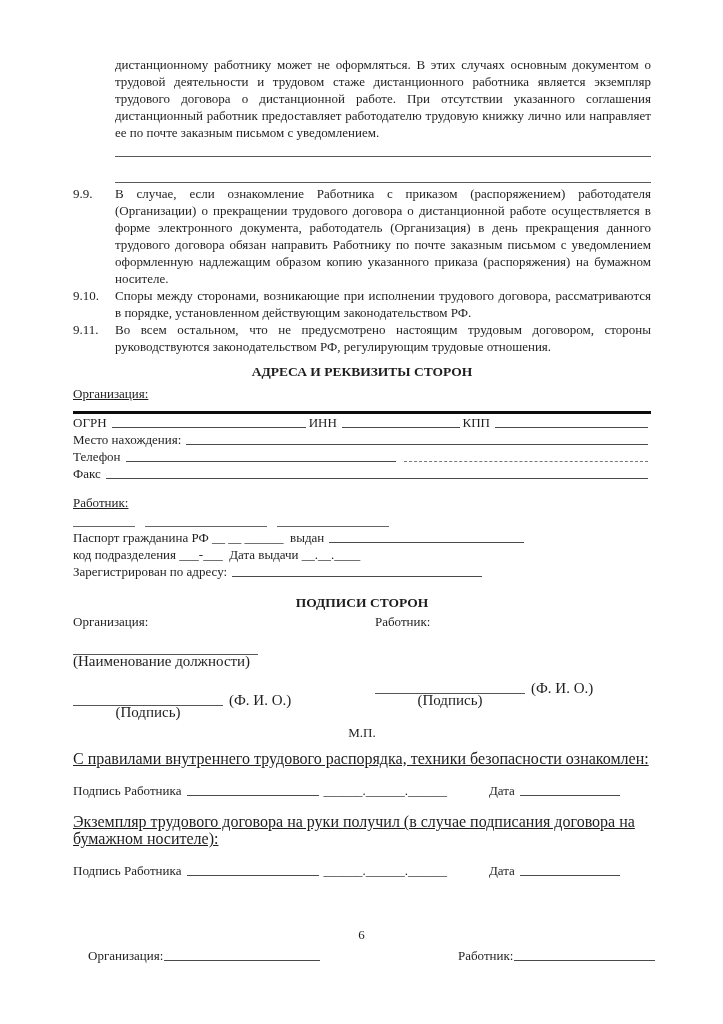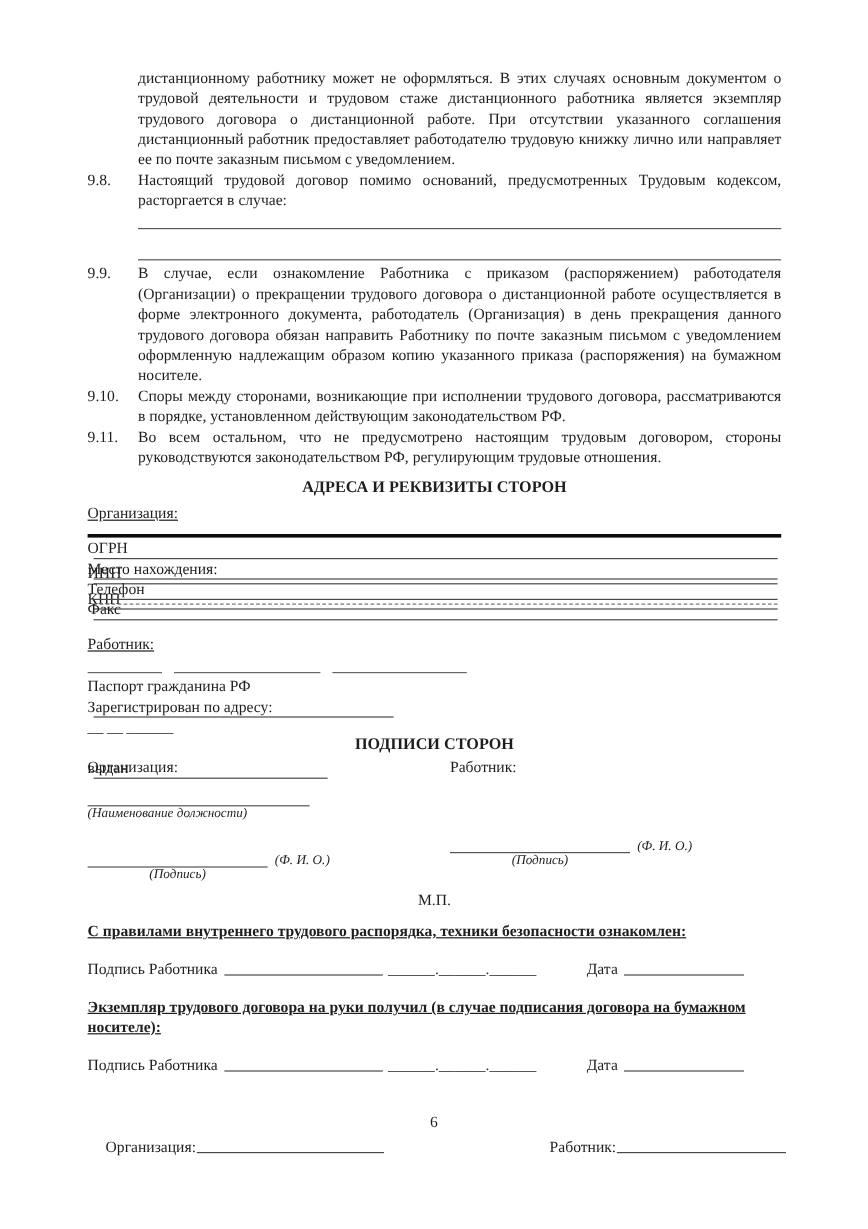--- a/index.html
+++ b/index.html
@@ -15,42 +15,42 @@
   
   .para{ text-align:justify; margin-left:42px;}
   .clause{display:flex;}
   .clause .num{width:42px;flex:none;}
   .clause .txt{flex:1;text-align:justify;}
   .blankline{margin-left:42px;border-bottom:1px solid #5a5a5a;}
   .bl1{height:15px;}
   .bl2{height:25px;margin-bottom:2px;}
   
   .h-center{text-align:center;font-weight:bold;font-size:13.5px;margin-top:8px;}
-  .h-sub{font-weight:bold;text-decoration:underline;font-size:13px;}
+  .h-sub{font-weight:normal;text-decoration:underline;font-size:16px;}
   
   .u-label{text-decoration:underline;margin-top:5px;}
   .thick-rule{border-top:3px solid #0c0c0c;margin-top:9px;}
-  .frow{display:flex;align-items:stretch;height:17px;flex-direction:column;}
+  .frow{display:flex;align-items:stretch;height:17px;}
   .frow .lbl{flex:none;white-space:pre;}
   .fill{flex:1;border-bottom:1px solid #4a4a4a;margin:0 3px 3px 5px;}
   .fill.dashed{border-bottom-style:dashed;border-bottom-color:#777;}
   .fill.fixed{flex:none;}
   .blanktext{white-space:pre;}
   
   .dashgroups{display:flex;height:12px;margin-top:4px;width:320px;}
   .dashgroups span{border-bottom:1px solid #666;}
   .dg1{width:62px;margin-right:10px;}
   .dg2{width:122px;margin-right:10px;}
   .dg3{width:112px;}
   
   .sig-cols{display:flex;margin-top:2px;}
   .sig-left{width:50%;}
   .sig-right{width:50%;padding-left:13px;box-sizing:border-box;}
   .sig-blank{width:185px;border-bottom:1px solid #555;height:24px;}
-  .caption{font-size:11px;font-style:italic;line-height:12px;}
+  .caption{font-size:15px;line-height:12px;}
   .sigrow{display:flex;align-items:flex-end;margin-top:22px;height:17px;}
   .sigrow .sline{width:150px;border-bottom:1px solid #555;height:14px;margin-right:6px;}
   .under-sign{width:150px;text-align:center;}
   .stamp{text-align:center;margin-top:6px;}
   
   .ack-head{margin-top:9px;}
   .ackrow{display:flex;align-items:flex-end;height:17px;margin-top:15px;margin-bottom:14px;}
   .ackrow .fl1{flex:none;width:132px;border-bottom:1px solid #4a4a4a;margin:0 4px 3px 6px;}
   .ackrow .fl2{flex:none;width:100px;border-bottom:1px solid #4a4a4a;margin:0 0 3px 5px;}
   .ackrow .datelbl{margin-left:42px;}
@@ -62,24 +62,20 @@
   .fg-right{left:370px;width:200px;}
   .footgroup .fill{margin-left:1px;}
 </style>
 </head>
 <body>
 
 <div class="content">
 
   <div class="para">дистанционному работнику может не оформляться. В этих случаях основным документом о трудовой деятельности и трудовом стаже дистанционного работника является экземпляр трудового договора о дистанционной работе. При отсутствии указанного соглашения дистанционный работник предоставляет работодателю трудовую книжку лично или направляет ее по почте заказным письмом с уведомлением.</div>
 
-  <div class="clause">
-    <span class="num">9.8.</span>
-    <span class="txt">Настоящий трудовой договор помимо оснований, предусмотренных Трудовым кодексом, расторгается в случае:</span>
-  </div>
 
   <div class="blankline bl1"></div>
   <div class="blankline bl2"></div>
 
   <div class="clause">
     <span class="num">9.9.</span>
     <span class="txt">В случае, если ознакомление Работника с приказом (распоряжением) работодателя (Организации) о прекращении трудового договора о дистанционной работе осуществляется в форме электронного документа, работодатель (Организация) в день прекращения данного трудового договора обязан направить Работнику по почте заказным письмом с уведомлением оформленную надлежащим образом копию указанного приказа (распоряжения) на бумажном носителе.</span>
   </div>
 
   <div class="clause">
@@ -132,20 +128,29 @@
 
   <div class="frow" style="margin-top:2px;">
     <span class="lbl">Паспорт гражданина РФ</span>
     <span class="blanktext">&nbsp;</span>
     <span class="blanktext">__ __ ______</span>
     <span class="blanktext">&nbsp;&nbsp;</span>
     <span class="lbl">выдан</span>
     <span class="fill fixed" style="width:195px;"></span>
   </div>
 
+  <div class="frow">
+    <span class="lbl">код подразделения</span>
+    <span class="blanktext">&nbsp;</span>
+    <span class="blanktext">___-___</span>
+    <span class="blanktext">&nbsp;&nbsp;</span>
+    <span class="lbl">Дата выдачи</span>
+    <span class="blanktext">&nbsp;</span>
+    <span class="blanktext">__.__.____</span>
+  </div>
 
   <div class="frow">
     <span class="lbl">Зарегистрирован по адресу:</span>
     <span class="fill fixed" style="width:250px;"></span>
   </div>
 
   <div class="h-center" style="margin-top:14px;">ПОДПИСИ СТОРОН</div>
 
   <div class="sig-cols">
     <div class="sig-left">

